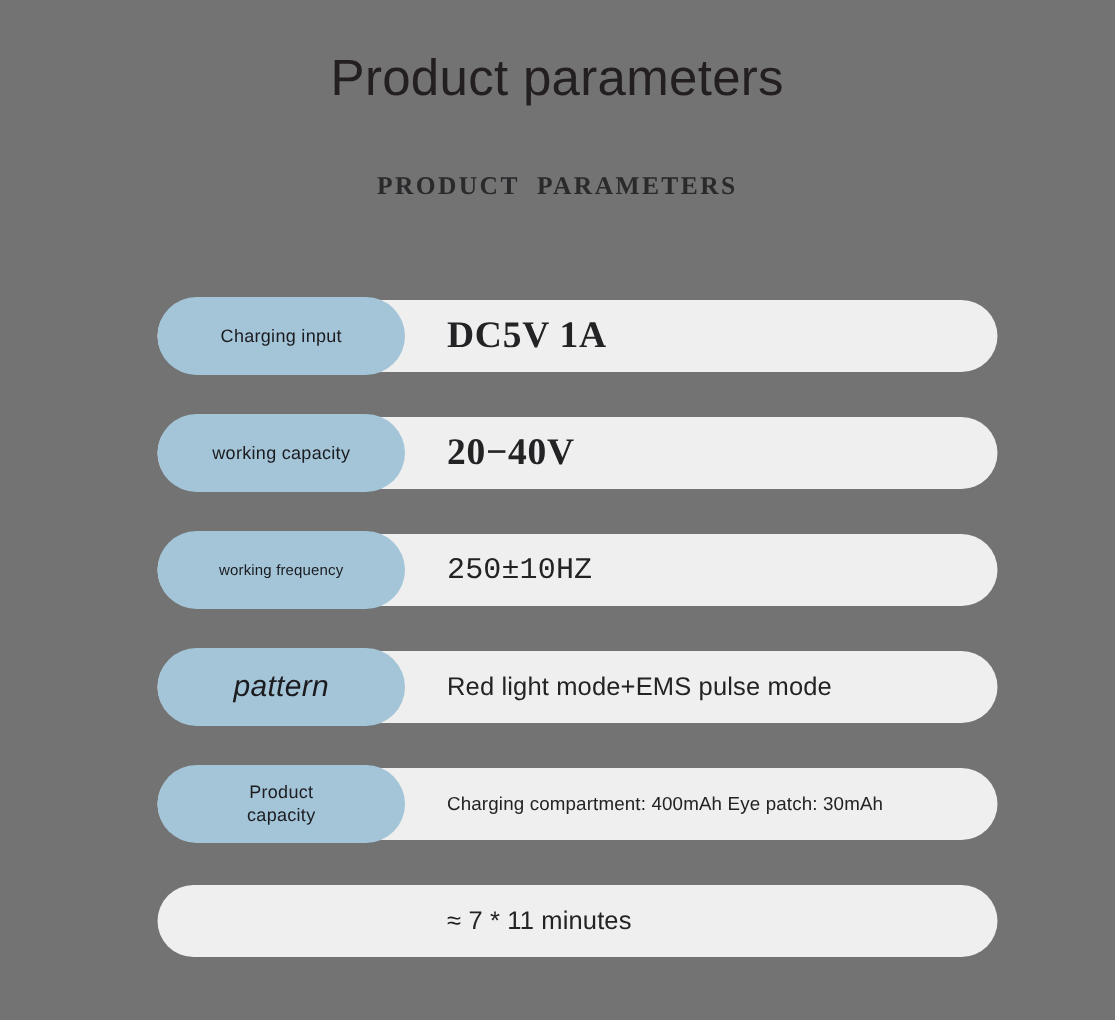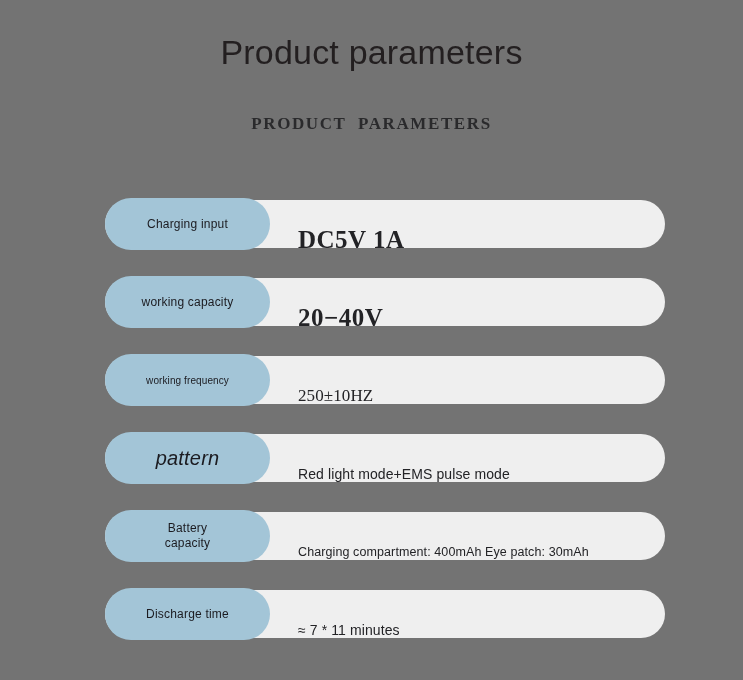--- a/index.html
+++ b/index.html
@@ -102,42 +102,42 @@
     letter-spacing: 0.2px;
     white-space: pre-line;
   }
   .row-label.size-xs { font-size: 10px; letter-spacing: 0.1px; }
   .row-label.size-lg { font-size: 20px; letter-spacing: 0.2px; font-style: italic; }
 
   
   .row-value {
     position: absolute;
     left: 193px;
-    top: 16px;
+    top: 0;
     height: 52px;
     display: flex;
     align-items: center;
     color: #232326;
     white-space: nowrap;
   }
   .row-value.v-serif {
     font-family: "Liberation Serif", serif;
     font-size: 25px;
     font-weight: 700;
     letter-spacing: 0.5px;
   }
   .row-value.v-sans-lg {
-    font-family: Liberation Serif, serif;
-    font-size: 17px;
+    font-family: Liberation Mono, monospace;
+    font-size: 20px;
     font-weight: 400;
     letter-spacing: 0.1px;
   }
   .row-value.v-sans-md {
     font-family: "Liberation Sans", sans-serif;
-    font-size: 14px;
+    font-size: 17px;
     font-weight: 400;
     letter-spacing: 0.1px;
   }
   .row-value.v-sans-sm {
     font-family: "Liberation Sans", sans-serif;
     font-size: 12.5px;
     font-weight: 400;
     letter-spacing: 0.1px;
   }
 </style>
@@ -166,24 +166,23 @@
         <div class="row-label size-xs">working frequency</div>
         <div class="row-value v-sans-lg">250±10HZ</div>
       </div>
       <div class="spec-row">
         <div class="row-bar"></div>
         <div class="row-label size-lg">pattern</div>
         <div class="row-value v-sans-md">Red light mode+EMS pulse mode</div>
       </div>
       <div class="spec-row">
         <div class="row-bar"></div>
-        <div class="row-label ">Battery
+        <div class="row-label ">Product
 capacity</div>
         <div class="row-value v-sans-sm">Charging compartment: 400mAh Eye patch: 30mAh</div>
       </div>
       <div class="spec-row">
         <div class="row-bar"></div>
-        <div class="row-label ">Discharge time</div>
         <div class="row-value v-sans-md">≈ 7 * 11 minutes</div>
       </div>
     </div>
 
 </div>
 
 </body></html>

